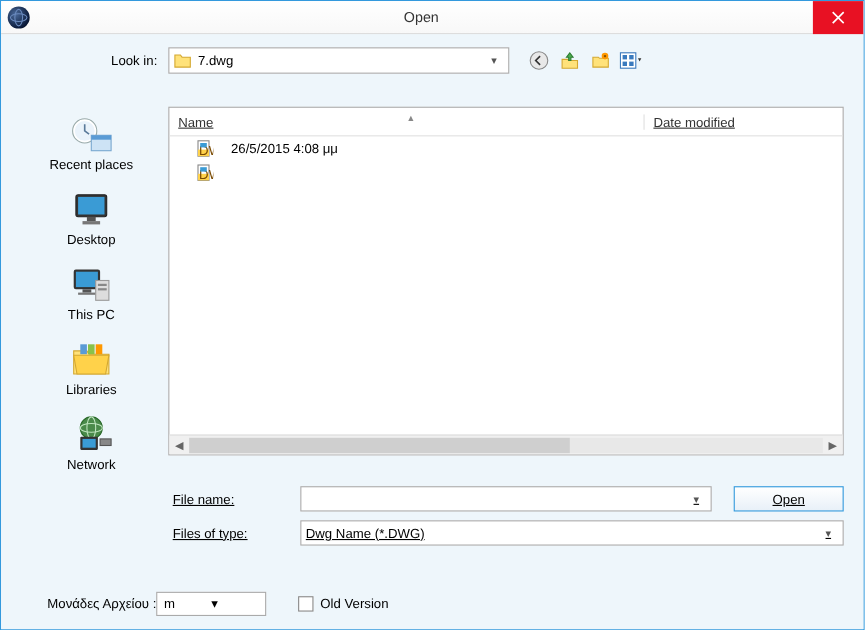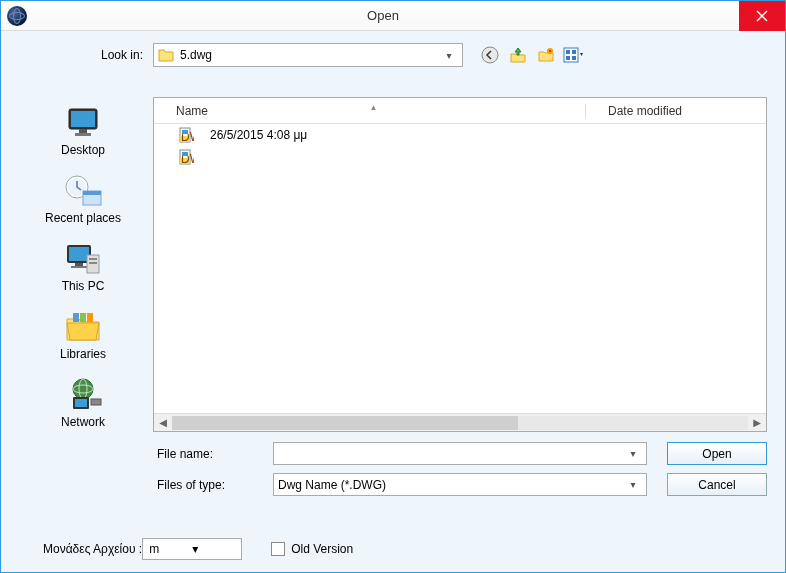--- a/index.html
+++ b/index.html
@@ -22,34 +22,34 @@
 .navicons { display: flex; gap: 6px; margin-left: 16px; }
 .navicons .nbtn { width: 22px; height: 22px; display: flex; align-items: center; justify-content: center; cursor: pointer; border-radius: 2px; }
 .mainarea { display: flex; flex: 1; min-height: 0; }
 .sidebar { width: 140px; display: flex; flex-direction: column; align-items: center; gap: 8px; padding-top: 4px; }
 .sidebar .item { display: flex; flex-direction: column; align-items: center; width: 100%; padding: 4px 0; cursor: pointer; }
 .sidebar .item .icon { width: 40px; height: 36px; display: flex; align-items: center; justify-content: center; }
 .sidebar .item .lbl { font-size: 12px; margin-top: 2px; }
 .rightcol { flex: 1; display: flex; flex-direction: column; }
 .filelist { flex: 1; background: #fff; border: 1px solid #aaa; display: flex; flex-direction: column; min-height: 0; }
 .flhead { display: flex; border-bottom: 1px solid #e0e0e0; height: 26px; align-items: center; font-size: 12px; color: #333; }
-.flhead .col { padding: 0 22px; }
+.flhead .col { padding: 0 8px; text-decoration: underline; }
 .flhead .c1 { flex: 1; border-right: 1px solid #e0e0e0; position: relative; }
 .flhead .c1 .sort { position: absolute; left: 50%; top: -1px; font-size: 8px; color: #888; }
 .flhead .c2 { width: 180px; }
 .flbody { flex: 1; overflow: auto; }
 .flrow { display: flex; height: 22px; align-items: center; padding-left: 24px; cursor: pointer; }
 .flrow .fico { width: 16px; height: 16px; margin-right: 6px; }
 .flrow .fname { flex: 1; padding-right: 10px; }
 .flrow .fdate { width: 180px; padding-left: 10px; }
 .hscroll { height: 18px; background: #f0f0f0; display: flex; align-items: center; border-top: 1px solid #ddd; }
 .hscroll .arr { width: 18px; text-align: center; color: #666; cursor: pointer; font-size: 10px; }
 .hscroll .track { flex: 1; height: 14px; background: #e8e8e8; position: relative; }
 .hscroll .thumb { position: absolute; left: 0; top: 0; height: 100%; width: 60%; background: #cfcfcf; }
-.bottomrows { margin-top: 10px; }
+.bottomrows { margin-top: 28px; text-decoration: underline; }
 .brow { display: flex; align-items: center; margin-bottom: 8px; }
 .brow .blabel { width: 120px; padding-left: 4px; }
 .brow .binput { flex: 1; height: 23px; border: 1px solid #aaa; background: #fff; padding: 0 4px; display: flex; align-items: center; cursor: pointer; }
 .brow .binput span { flex: 1; }
 .brow .binput .dd-arrow { width: 18px; text-align: center; font-size: 10px; color: #555; }
 .brow .bbtn { width: 100px; height: 23px; margin-left: 20px; border: 1px solid #8aa; background: linear-gradient(#fff,#e8f0f8); cursor: pointer; }
 .brow .bbtn.primary { border: 1px solid #3399dd; }
 .footer { display: flex; align-items: center; margin-top: 14px; padding-left: 30px; }
 .footer .flabel { margin-right: 0; }
 .footer .fselect { width: 100px; height: 22px; border: 1px solid #aaa; background: #fff; padding: 0 6px; display: flex; align-items: center; cursor: pointer; }
@@ -72,21 +72,21 @@
   </div>
 </div>
 
 <div class="content">
   <div class="lookrow">
     <label>Look in:</label>
     <div class="path-dd">
       <svg class="folder-ico" viewBox="0 0 16 14">
         <path d="M1 2 h5 l1.5 2 H15 v9 H1 z" fill="#ffe27a" stroke="#d4a830"></path>
       </svg>
-      <span>5.dwg</span>
+      <span>7.dwg</span>
       <div class="dd-arrow">▾</div>
     </div>
     <div class="navicons">
       <div class="nbtn">
         <svg width="18" height="18" viewBox="0 0 18 18">
             <circle cx="9" cy="9" r="8" fill="#e8e8e8" stroke="#888"></circle>
             <path d="M10 5 L6 9 L10 13" stroke="#333" fill="none" stroke-width="1.5"></path>
           </svg>
       </div>
       <div class="nbtn">
@@ -113,39 +113,39 @@
           </svg>
       </div>
     </div>
   </div>
 
   <div class="mainarea">
     <div class="sidebar">
       <div class="item">
         <div class="icon">
             <svg width="40" height="36" viewBox="0 0 40 36">
-              <rect x="6" y="4" width="28" height="20" rx="2" fill="#333" stroke="#222"></rect>
-              <rect x="8" y="6" width="24" height="16" fill="#3a9bd5"></rect>
-              <rect x="16" y="24" width="8" height="4" fill="#555"></rect>
-              <rect x="12" y="28" width="16" height="3" fill="#777"></rect>
-            </svg>
-          </div>
-        <div class="lbl">Desktop</div>
-      </div>
-      <div class="item">
-        <div class="icon">
-            <svg width="40" height="36" viewBox="0 0 40 36">
               <circle cx="14" cy="14" r="11" fill="#fff" stroke="#9aa" stroke-width="1"></circle>
               <circle cx="14" cy="14" r="9" fill="#eaf3fb"></circle>
               <path d="M14 8 v6 l4 3" stroke="#5a7a9a" fill="none" stroke-width="1.5"></path>
               <rect x="20" y="18" width="18" height="14" fill="#cde3f5" stroke="#7aa8d0"></rect>
               <rect x="20" y="18" width="18" height="4" fill="#5a9bd5"></rect>
             </svg>
           </div>
         <div class="lbl">Recent places</div>
+      </div>
+      <div class="item">
+        <div class="icon">
+            <svg width="40" height="36" viewBox="0 0 40 36">
+              <rect x="6" y="4" width="28" height="20" rx="2" fill="#333" stroke="#222"></rect>
+              <rect x="8" y="6" width="24" height="16" fill="#3a9bd5"></rect>
+              <rect x="16" y="24" width="8" height="4" fill="#555"></rect>
+              <rect x="12" y="28" width="16" height="3" fill="#777"></rect>
+            </svg>
+          </div>
+        <div class="lbl">Desktop</div>
       </div>
       <div class="item">
         <div class="icon">
             <svg width="40" height="36" viewBox="0 0 40 36">
               <rect x="4" y="4" width="24" height="18" rx="2" fill="#333"></rect>
               <rect x="6" y="6" width="20" height="14" fill="#3a9bd5"></rect>
               <rect x="12" y="22" width="8" height="3" fill="#555"></rect>
               <rect x="8" y="25" width="16" height="2" fill="#777"></rect>
               <rect x="24" y="14" width="12" height="18" fill="#ddd" stroke="#999"></rect>
               <rect x="26" y="17" width="8" height="2" fill="#888"></rect>
@@ -223,21 +223,20 @@
               <div class="dd-arrow">▾</div>
             </div>
           <button class="bbtn primary">Open</button>
         </div>
         <div class="brow">
           <div class="blabel">Files of type:</div>
           <div class="binput">
               <span>Dwg Name (*.DWG)</span>
               <div class="dd-arrow">▾</div>
             </div>
-          <button class="bbtn">Cancel</button>
         </div>
       </div>
     </div>
   </div>
 
   <div class="footer">
     <div class="flabel">Μονάδες Αρχείου :</div>
     <div class="fselect">
         <span>m</span>
         <span>▾</span>

